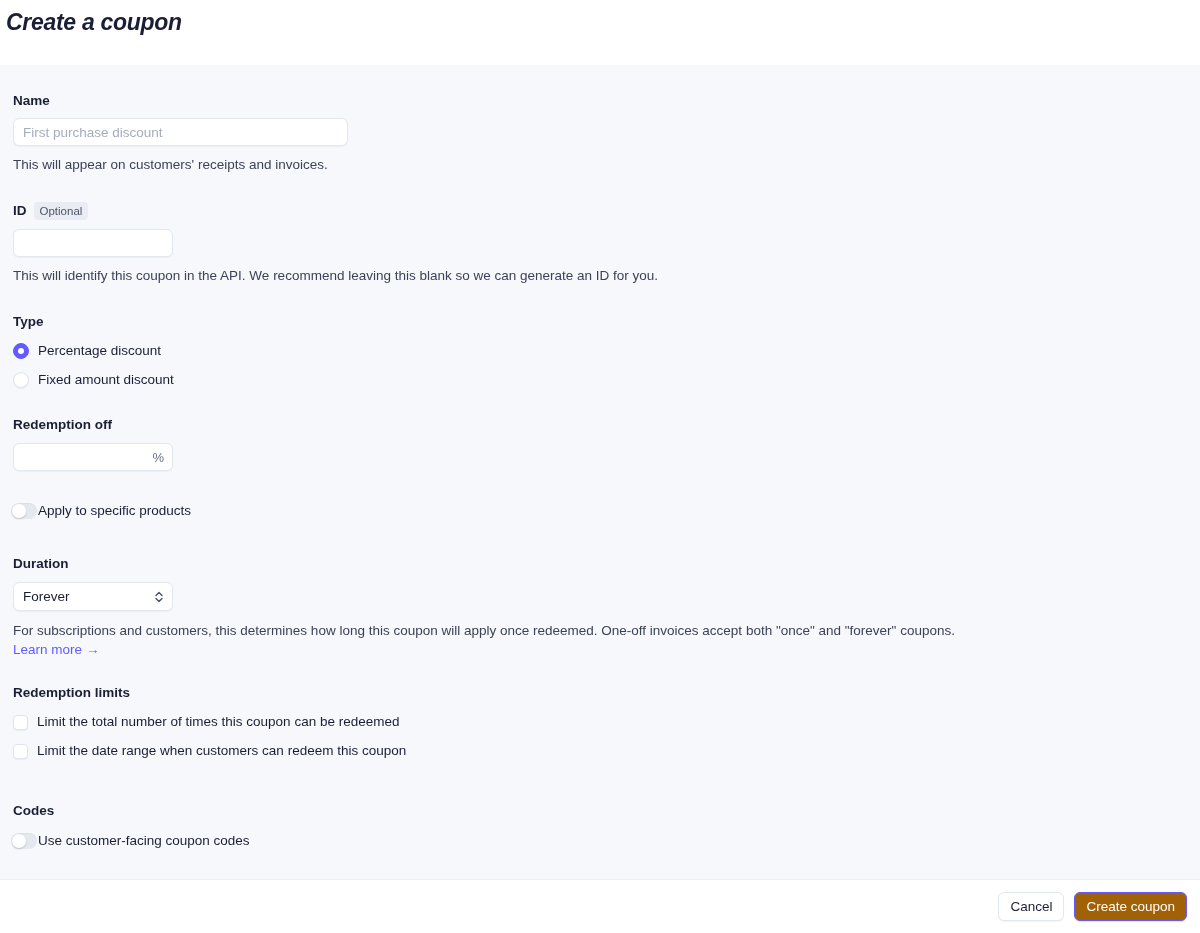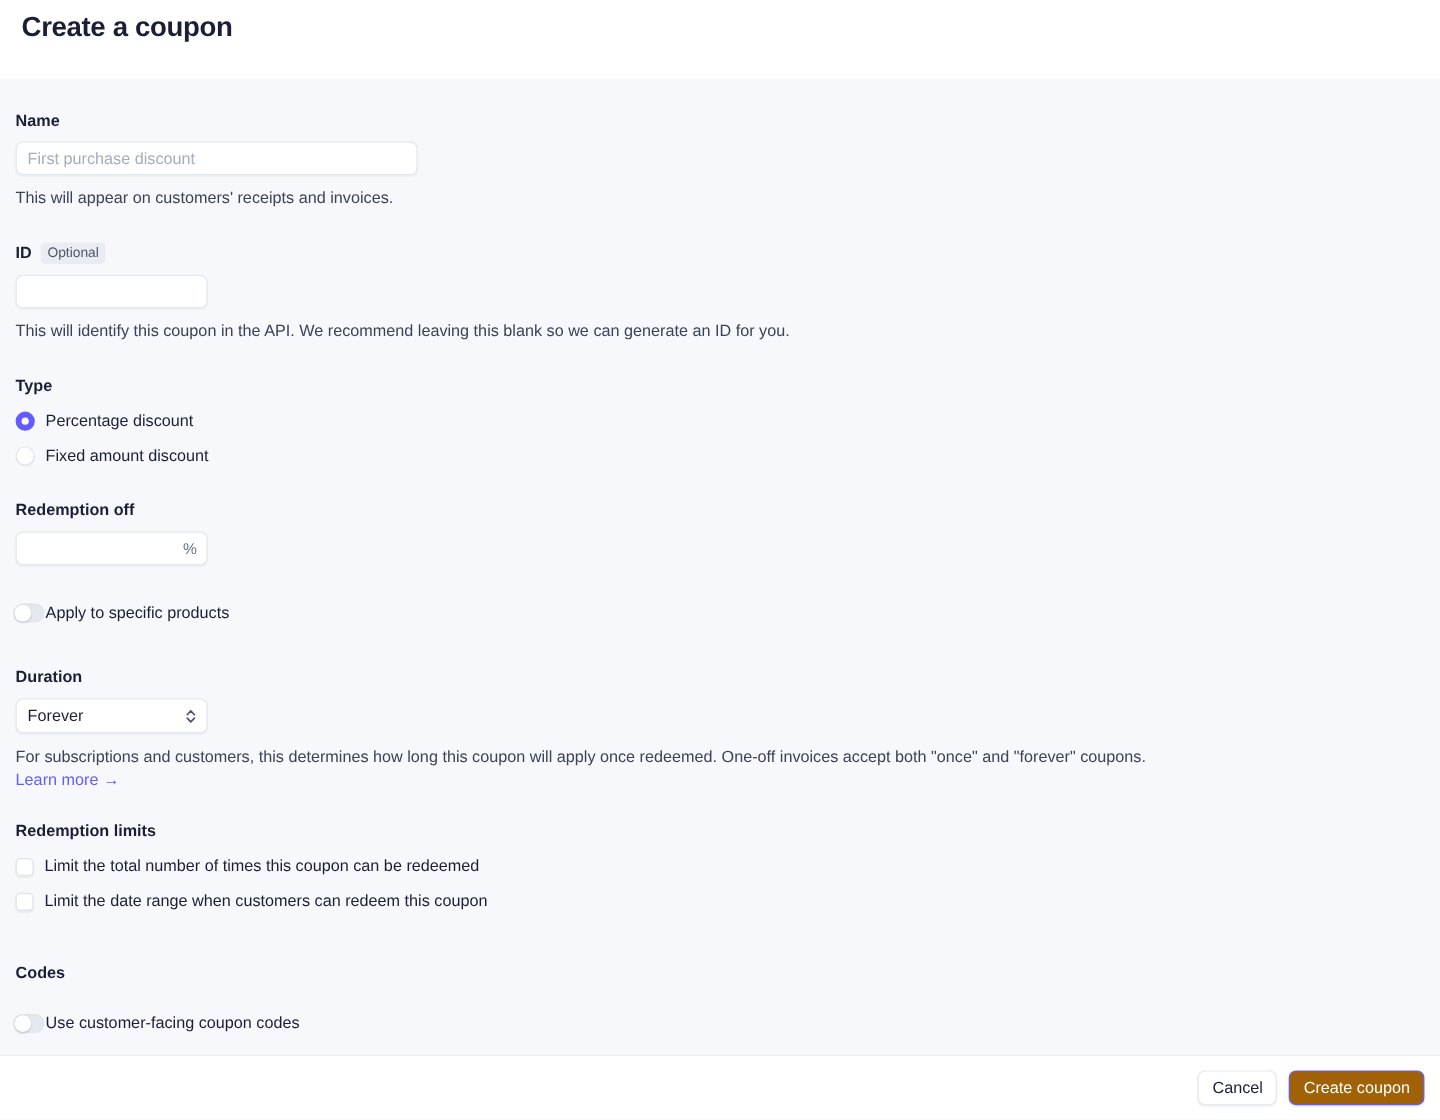--- a/index.html
+++ b/index.html
@@ -11,22 +11,23 @@
     font-family: "Liberation Sans", sans-serif;
     color: #1a1f36;
     -webkit-font-smoothing: antialiased;
     overflow: hidden;
     position: relative;
   }
 
   
   .header {
     background: #ffffff;
-    padding: 8px 13px 14px 18px;
+    padding: 8px 13px 14px 6px;
     height: 65px;
+    font-style: italic;
   }
   .page-title {
     font-size: 23px;
     font-weight: bold;
     letter-spacing: -0.3px;
     color: #1a1f36;
     margin: 0 0 4px 0;
     line-height: 28px;
   }
   .page-subtitle {
@@ -224,21 +225,21 @@
     border-radius: 4px;
     background: #ffffff;
     border: 1px solid #dfe3ec;
     box-shadow: 0 1px 1px rgba(0,0,0,0.05);
     flex: none;
   }
   .check-label { font-size: 13.5px; color: #1a1f36; line-height: 18px; }
 
   
   .codes-block { position: absolute; left: 13px; top: 737px; }
-  .codes-toggle-row { margin-top: 24px; margin-left: -2px; }
+  .codes-toggle-row { margin-top: 12px; margin-left: -2px; }
 
   
   .footer {
     position: absolute;
     left: 0; bottom: 0;
     width: 1200px;
     height: 54px;
     background: #ffffff;
     border-top: 1px solid #eceef3;
     display: flex;

